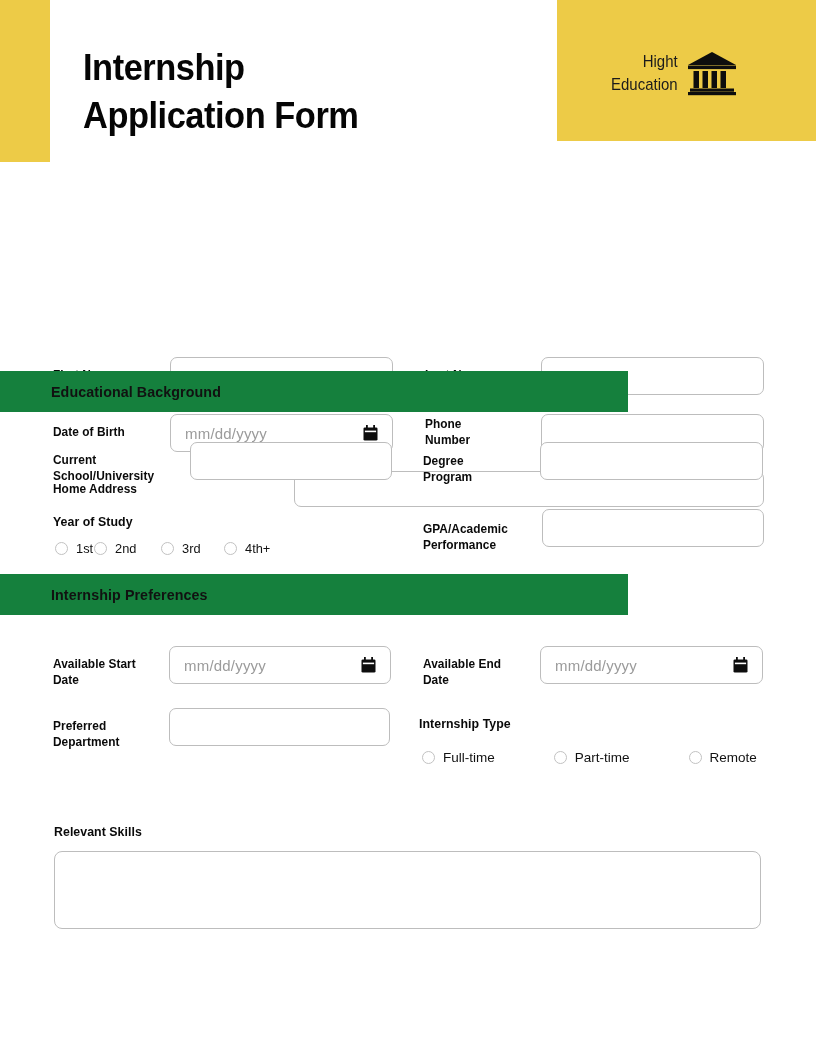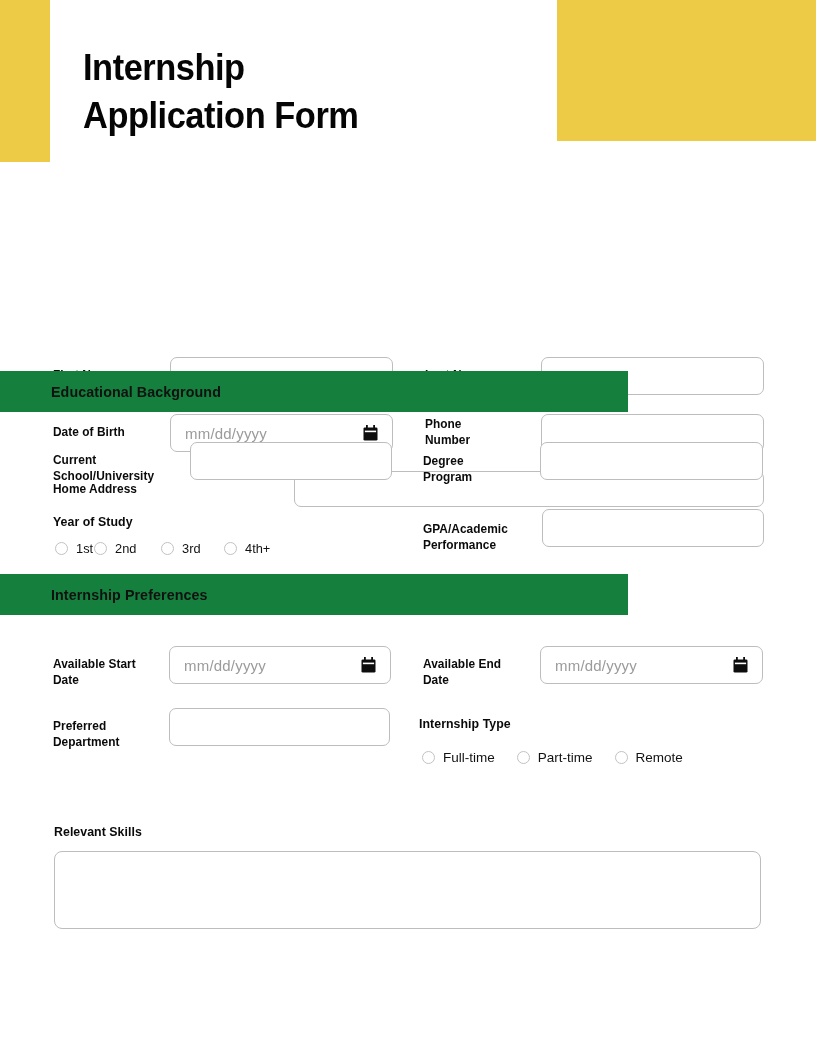--- a/index.html
+++ b/index.html
@@ -167,20 +167,34 @@
 </style>
 </head>
 <body>
 
 <div class="header">
   <div class="header-left-bar"></div>
   <div class="header-right-block"></div>
   <div class="header-title">Internship
 Application Form</div>
 
+  <div class="logo">
+    <div class="logo-text">Hight
+Education</div>
+    <svg class="logo-mark" viewBox="0 0 52 46">
+      <polygon points="26,2 50,15 2,15" fill="#0d0d0d"></polygon>
+      <rect x="2" y="15.5" width="48" height="3.6" fill="#0d0d0d"></rect>
+      <rect x="7.5" y="21" width="5.5" height="17" fill="#0d0d0d"></rect>
+      <rect x="16.5" y="21" width="5.5" height="17" fill="#0d0d0d"></rect>
+      <rect x="25.5" y="21" width="5.5" height="17" fill="#0d0d0d"></rect>
+      <rect x="34.5" y="21" width="5.5" height="17" fill="#0d0d0d"></rect>
+      <rect x="4" y="38.5" width="44" height="3.2" fill="#0d0d0d"></rect>
+      <rect x="2" y="42" width="48" height="3.2" fill="#0d0d0d"></rect>
+    </svg>
+  </div>
 </div>
 
 <div class="form-body">
 
   <div style="position:relative;height:209px;">
     <div class="field-label" style="left:53px;top:205px;">First Name</div>
     <div class="input-box" style="left:170px;top:195px;width:223px;height:38px;"></div>
 
     <div class="field-label" style="left:425px;top:205px;">Last Name</div>
     <div class="input-box" style="left:541px;top:195px;width:223px;height:38px;"></div>
@@ -271,21 +285,21 @@
         <rect x="1.9" y="5.6" width="11.2" height="1.6" fill="#ffffff"></rect>
       </svg>
     </div>
 
     <div class="field-label" style="left:53px;top:103px;">Preferred
 Department</div>
     <div class="input-box" style="left:169px;top:93px;width:221px;height:38px;"></div>
 
     <div class="field-label" style="left:419px;top:101px;font-size:13px;">Internship Type</div>
 
-    <div class="radio-group" style="left:422px;top:135px;">
+    <div class="radio-group" style="left:422px;top:135px;gap:37px;">
       <label class="radio-item" style="margin-right:22px;">
         <span class="radio-circle"></span>
         <span class="radio-label">Full-time</span>
       </label>
       <label class="radio-item" style="margin-right:22px;">
         <span class="radio-circle"></span>
         <span class="radio-label">Part-time</span>
       </label>
       <label class="radio-item">
         <span class="radio-circle"></span>

